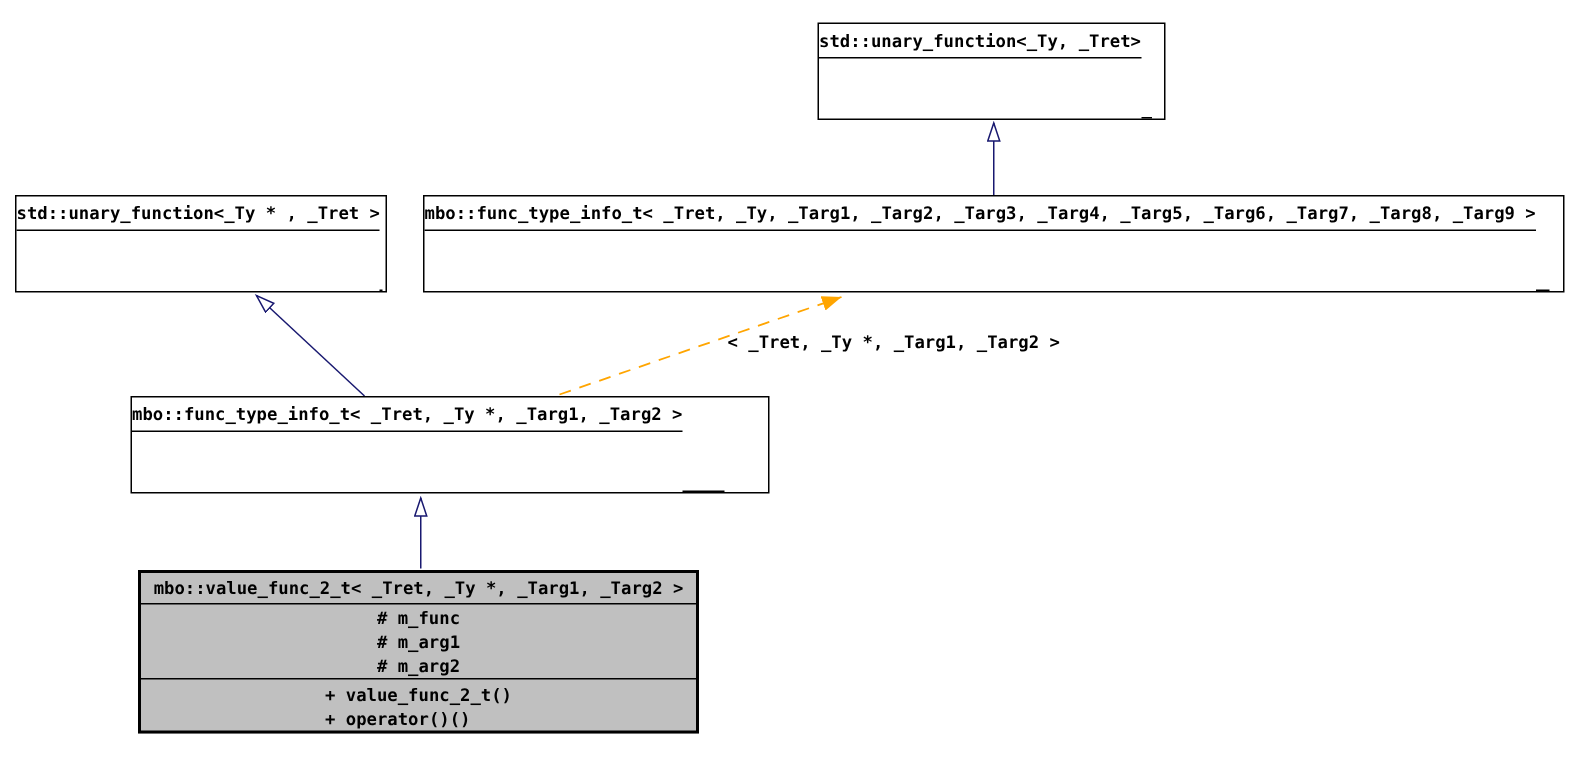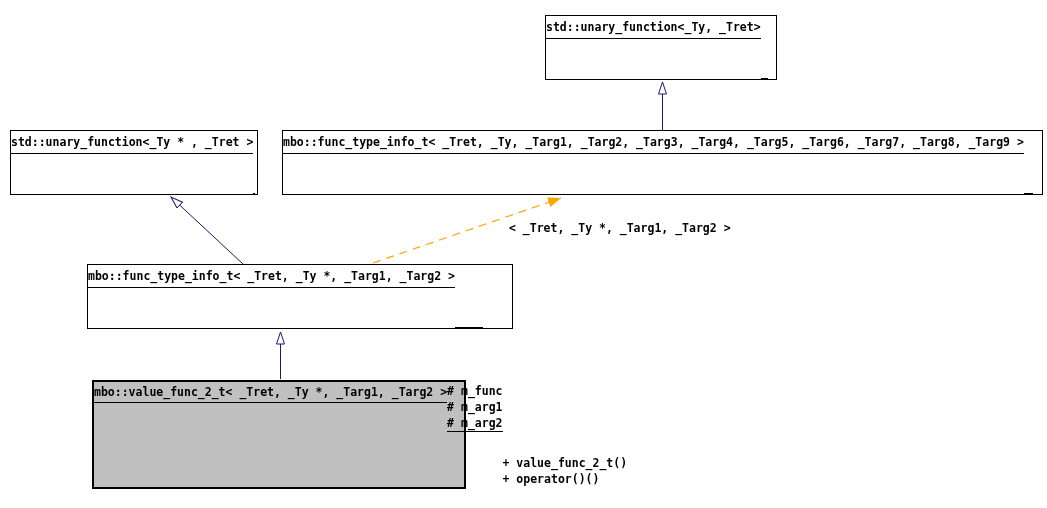--- a/index.html
+++ b/index.html
@@ -47,21 +47,21 @@
     border-bottom: 1px solid var(--node_border, #000000);
   }
   .uml-empty-b { flex: 1; }
 
   .uml-box-focused {
     position: absolute;
     background: var(--focused_node_fill, #c0c0c0);
     border: 2px solid var(--node_border, #000000);
     box-sizing: border-box;
     display: flex;
-    flex-direction: row;
+    flex-direction: column;
   }
   .uml-box-focused .uml-title {
     height: 20px;
     flex: none;
   }
   .uml-members {
     border-bottom: 1px solid var(--node_border, #000000);
     flex: none;
     height: 49px;
     display: flex;
@@ -145,15 +145,15 @@
       </div>
     </div>
     <div class="uml-methods">
       <div class="uml-member-block">
         <div class="uml-member-line">+ value_func_2_t()</div>
         <div class="uml-member-line">+ operator()()</div>
       </div>
     </div>
   </div>
 
-  <div class="edge-label" style="left:509px; top:221px;text-align:right;">&lt; _Tret, _Ty *, _Targ1, _Targ2 &gt;</div>
+  <div class="edge-label" style="left:485px; top:221px;text-align:right;">&lt; _Tret, _Ty *, _Targ1, _Targ2 &gt;</div>
 
 </div>
 
 </body></html>

